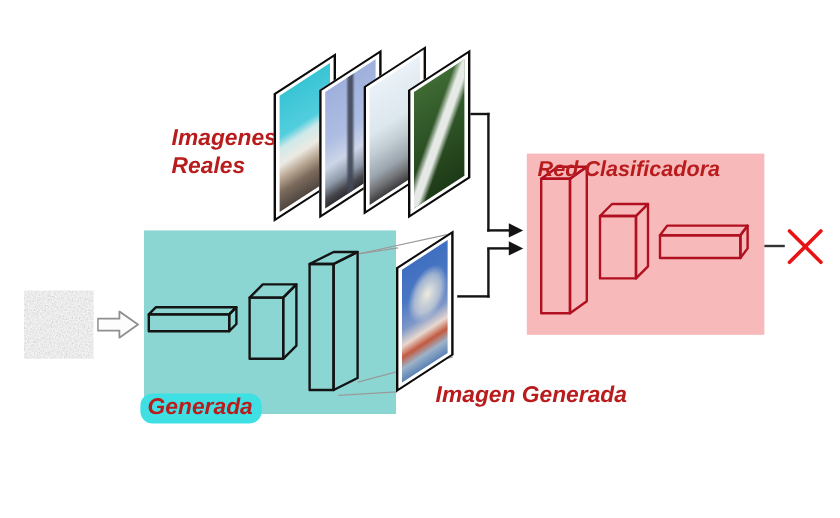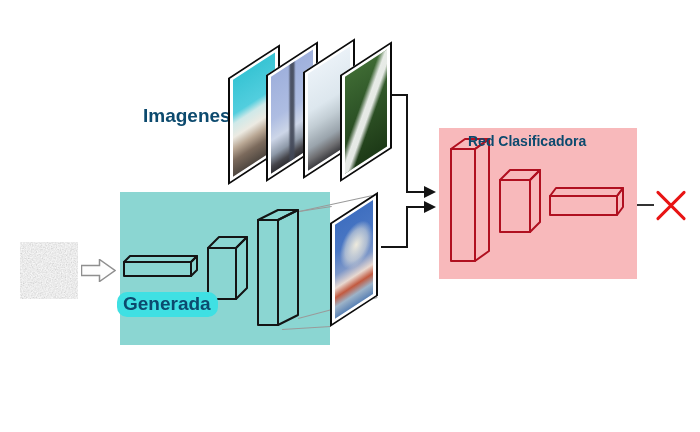--- a/index.html
+++ b/index.html
@@ -1,18 +1,18 @@
 <!DOCTYPE html>
 <html><head>
 <meta charset="utf-8">
 <style>
   html,body{margin:0;padding:0;background:#fff;}
   .stage{position:relative;width:700px;height:432px;background:#ffffff;overflow:hidden;
          font-family:"Liberation Sans",sans-serif;color:#111;}
-  .lbl{position:absolute;font-weight:bold;font-size:19px;line-height:23px;color:#0c4a6e;white-space:nowrap;}
+  .lbl{position:absolute;font-weight:bold;font-size:19px;line-height:23px;color:#b91c1c;white-space:nowrap;font-style:italic;}
   .region{position:absolute;}
   
   .panel{position:absolute;box-sizing:border-box;background:#ffffff;border:2px solid #0b0b0b;
          transform:skewY(-33deg);transform-origin:0 0;}
   .panel .img{position:absolute;left:3px;top:3px;right:3px;bottom:3px;}
   .img1{background:linear-gradient(180deg,#38c4d4 0%,#52cede 36%,#cfe9e9 46%,#eceae2 60%,#b9a794 72%,#7b6a5c 84%,#4f4740 100%);}
   .img2{background:linear-gradient(90deg,rgba(0,0,0,0) 41%,rgba(66,72,88,0.9) 47% 53%,rgba(0,0,0,0) 59%),
                  linear-gradient(180deg,#9fb0dc 0%,#aebde2 45%,#cdd6e8 66%,#8e99a8 82%,#46464c 93%,#2e2e33 100%);}
   .img3{background:linear-gradient(180deg,#eaf1f7 0%,#dde7ee 40%,#c2cdd4 58%,#9aa4ac 78%,#6f6f72 90%,#3c3c40 100%);}
   .img4{background:linear-gradient(115deg,rgba(255,255,255,0) 38%,rgba(240,242,240,0.95) 47% 55%,rgba(255,255,255,0) 63%),
@@ -48,45 +48,47 @@
       </feComponentTransfer>
     </filter>
     <rect width="58" height="57" filter="url(#nz)"></rect>
   </svg>
   <svg width="35" height="23" style="position:absolute;left:81px;top:259px;z-index:2;">
     <polygon points="0.5,6.5 18.5,6.5 18.5,0.5 34,11.5 18.5,22.5 18.5,16.5 0.5,16.5" fill="#fdfdfd" stroke="#8f8f8f" stroke-width="1.5"></polygon>
   </svg>
 
   <div class="lbl" style="left:143px;top:104px;">
     <div>Imagenes</div>
+    <div>Reales</div>
   </div>
 
   <div class="panel" style="left:228px;top:78px;width:52px;height:107px;z-index:4;">
     <div class="img img1"></div>
     </div>
   <div class="panel" style="left:266px;top:75px;width:52px;height:107px;z-index:5;">
     <div class="img img2"></div>
     </div>
   <div class="panel" style="left:303px;top:72px;width:52px;height:107px;z-index:6;">
     <div class="img img3"></div>
     </div>
   <div class="panel" style="left:340px;top:75px;width:52px;height:107px;z-index:7;">
     <div class="img img4"></div>
     </div>
 
   <div class="panel" style="left:330px;top:223px;width:48px;height:104px;z-index:6;">
     <div class="img imgGen"></div>
     </div>
 
   <div class="lbl" style="left:123px;top:292px;z-index:8;">
-    <div><span class="hl" style="background: rgb(63, 224, 227);">Generada</span></div>
+    <div><span class="hl" style="background: rgb(63, 224, 227); margin-top: 36px;">Generada</span></div>
   </div>
 
+  <div class="lbl" style="left:363px;top:318px;z-index:8;">Imagen Generada</div>
 
-  <div class="lbl" style="left:468px;top:130px;font-size:14px;z-index:8;">Red Clasificadora</div>
+  <div class="lbl" style="left:448px;top:130px;font-size:18px;z-index:8;">Red Clasificadora</div>
 
   <div class="hline" style="left:383px;top:94px;width:25px;z-index:3;"></div>
   <div class="vline" style="left:406px;top:94px;height:99px;z-index:3;"></div>
   <div class="hline" style="left:406px;top:191px;width:19px;z-index:3;"></div>
   <div class="ah" style="left:424px;top:186px;z-index:3;"></div>
 
   <div class="hline" style="left:381px;top:246px;width:27px;z-index:3;"></div>
   <div class="vline" style="left:406px;top:207px;height:41px;z-index:3;"></div>
   <div class="hline" style="left:406px;top:206px;width:19px;z-index:3;"></div>
   <div class="ah" style="left:424px;top:201px;z-index:3;"></div>

